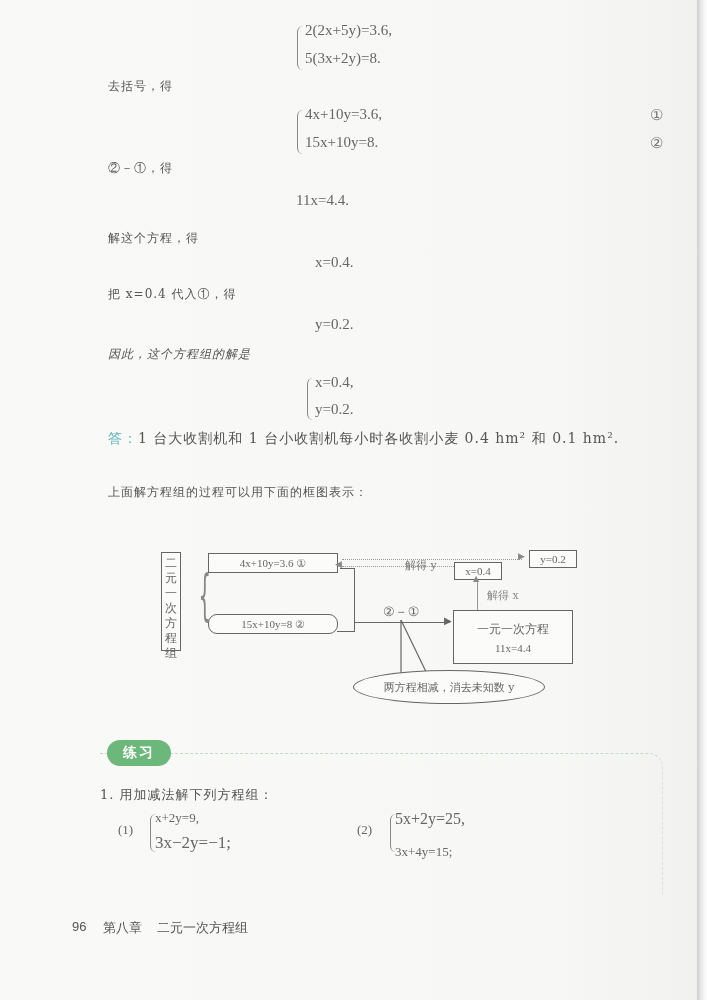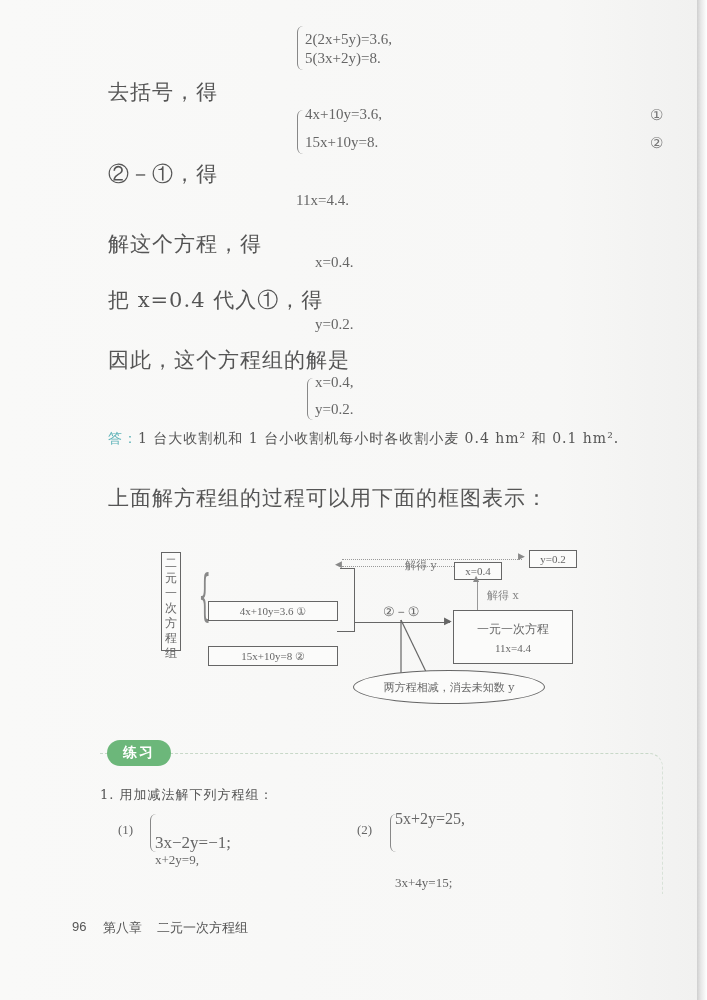--- a/index.html
+++ b/index.html
@@ -11,21 +11,21 @@
   }
   .page {
     position: absolute; left: 0; top: 0; width: 697px; height: 1000px;
     background: linear-gradient(to right, #f9f9f8 0%, #f7f7f6 80%, #f1f1f0 100%);
   }
   .edge {
     position: absolute; left: 697px; top: 0; width: 10px; height: 1000px;
     background: linear-gradient(to right, #cfcfcf, #e8e8e8 40%, #ffffff);
   }
   .abs { position: absolute; white-space: nowrap; }
-  .t { font-size: 21px; color: #555; letter-spacing: 1px; }
+  .t { font-size: 12px; color: #555; letter-spacing: 1px; }
   .m { font-size: 15px; color: #666; font-family: "Liberation Serif", serif; }
   .brace {
     position: absolute; width: 8px; border-left: 1.3px solid #888;
     border-radius: 6px 0 0 6px;
   }
   .circ { font-size: 15px; color: #777; }
   .ans-label { color: #5fb3b8; }
 
   
   .box {
@@ -58,57 +58,57 @@
   }
   .footer { font-family: "Liberation Sans", sans-serif; font-size: 13px; color: #555; }
 </style>
 </head>
 <body>
 
 <div class="page"></div>
 <div class="edge"></div>
 
 <div class="brace" style="left:297px; top:26px; height:44px;"></div>
-<div class="abs m" style="left:305px; top:31px;">2(2x+5y)=3.6,</div>
+<div class="abs m" style="left:305px; top:22px;">2(2x+5y)=3.6,</div>
 <div class="abs m" style="left:305px; top:50px;">5(3x+2y)=8.</div>
 
 <div class="abs t" style="left:108px; top:78px;">去括号，得</div>
 
 <div class="brace" style="left:297px; top:110px; height:44px;"></div>
 <div class="abs m" style="left:305px; top:106px;">4x+10y=3.6,</div>
 <div class="abs m" style="left:305px; top:134px;">15x+10y=8.</div>
 <div class="abs circ" style="left:650px; top:106px;">①</div>
 <div class="abs circ" style="left:650px; top:134px;">②</div>
 
 <div class="abs t" style="left:108px; top:160px;">②－①，得</div>
 <div class="abs m" style="left:296px; top:192px;">11x=4.4.</div>
 
 <div class="abs t" style="left:108px; top:222px;margin-top:8px;">解这个方程，得</div>
 <div class="abs m" style="left:315px; top:254px;">x=0.4.</div>
 
 <div class="abs t" style="left:108px; top:286px;">把 x=0.4 代入①，得</div>
 <div class="abs m" style="left:315px; top:316px;">y=0.2.</div>
 
-<div class="abs t" style="left:108px; top:346px;">因此，这个方程组的解是</div>
+<div class="abs t" style="left:108px; top:346px;font-style:italic;">因此，这个方程组的解是</div>
 
 <div class="brace" style="left:307px; top:378px; height:42px;"></div>
 <div class="abs m" style="left:315px; top:374px;">x=0.4,</div>
 <div class="abs m" style="left:315px; top:401px;">y=0.2.</div>
 
 <div class="abs t" style="left:108px; top:430px; font-size:14px;">
   <span class="ans-label">答：</span><span>1 台大收割机和 1 台小收割机每小时各收割小麦 0.4 hm² 和 0.1 hm².</span>
 </div>
 
 <div class="abs t" style="left:108px; top:484px;">上面解方程组的过程可以用下面的框图表示：</div>
 
 <div class="vlabel" style="left:161px; top:552px; height:94px;">二元一次方程组</div>
 <div class="abs" style="left:187px; top:560px; font-size:56px; color:#888; font-family:'DejaVu Sans',sans-serif; line-height:70px; transform:scaleX(0.35);">{</div>
 
-<div class="box" style="left:208px; top:553px; width:128px; height:18px;margin-top:48px;">4x+10y=3.6  ①</div>
-<div class="box" style="left:208px; top:646px; width:128px; height:18px;">15x+10y=8  ②</div>
+<div class="box" style="left:208px; top:553px; width:128px; height:18px;">4x+10y=3.6  ①</div>
+<div class="box" style="left:208px; top:614px; width:128px; height:18px;border-radius:9px;">15x+10y=8  ②</div>
 
 <div class="sline" style="left:337px; top:631px; width:18px; height:1.3px;"></div>
 <div class="sline" style="left:354px; top:568px; width:1.3px; height:64px;"></div>
 <div class="sline" style="left:340px; top:568px; width:15px; height:1.3px;"></div>
 <div class="sline" style="left:354px; top:622px; width:96px; height:1.3px;"></div>
 <div class="abs" style="left:444px; top:615px; font-size:10px; color:#666;">▶</div>
 
 <div class="abs" style="left:383px; top:603px; font-size:13px; color:#666;">②－①</div>
 
 <div class="dline" style="left:342px; top:559px; width:180px;"></div>
@@ -135,23 +135,23 @@
 </svg>
 <div class="ellipse" style="left:353px; top:670px; width:190px; height:32px;">两方程相减，消去未知数 y</div>
 
 <div class="exercise-frame"></div>
 <div class="exercise-tag">练习</div>
 
 <div class="abs t" style="left:100px; top:786px; font-size:13px;">1. 用加减法解下列方程组：</div>
 
 <div class="abs m" style="left:118px; top:822px; font-size:13px;">(1)</div>
 <div class="brace" style="left:150px; top:814px; height:38px;"></div>
-<div class="abs m" style="left:155px; top:810px; font-size:13px;margin-top:42px;">x+2y=9,</div>
+<div class="abs m" style="left:155px; top:810px; font-size:13px;">x+2y=9,</div>
 <div class="abs m" style="left:155px; top:833px; font-size:17px;">3x−2y=−1;</div>
 
 <div class="abs m" style="left:357px; top:822px; font-size:13px;">(2)</div>
 <div class="brace" style="left:390px; top:814px; height:38px;"></div>
 <div class="abs m" style="left:395px; top:810px; font-size:16px;">5x+2y=25,</div>
-<div class="abs m" style="left:395px; top:875px; font-size:13px;">3x+4y=15;</div>
+<div class="abs m" style="left:395px; top:844px; font-size:13px;">3x+4y=15;</div>
 
 <div class="abs footer" style="left:72px; top:919px;">96</div>
 <div class="abs footer" style="left:103px; top:919px;">第八章</div>
 <div class="abs footer" style="left:157px; top:919px;">二元一次方程组</div>
 
 </body></html>

